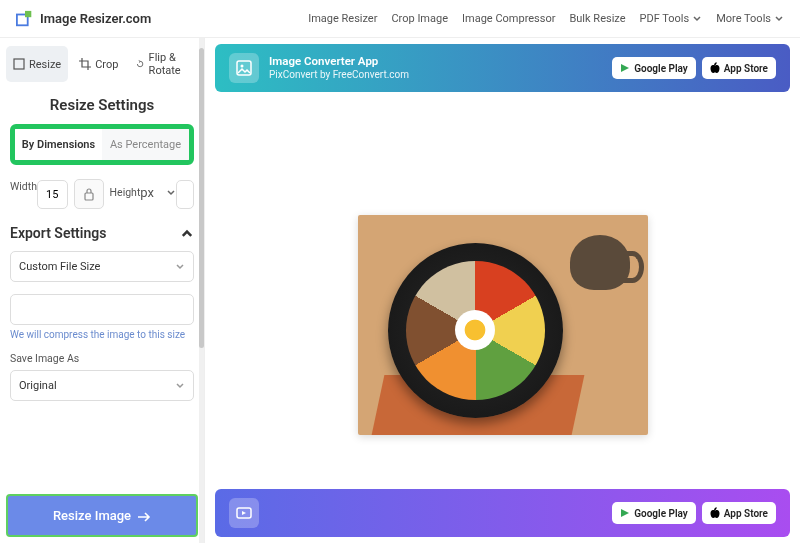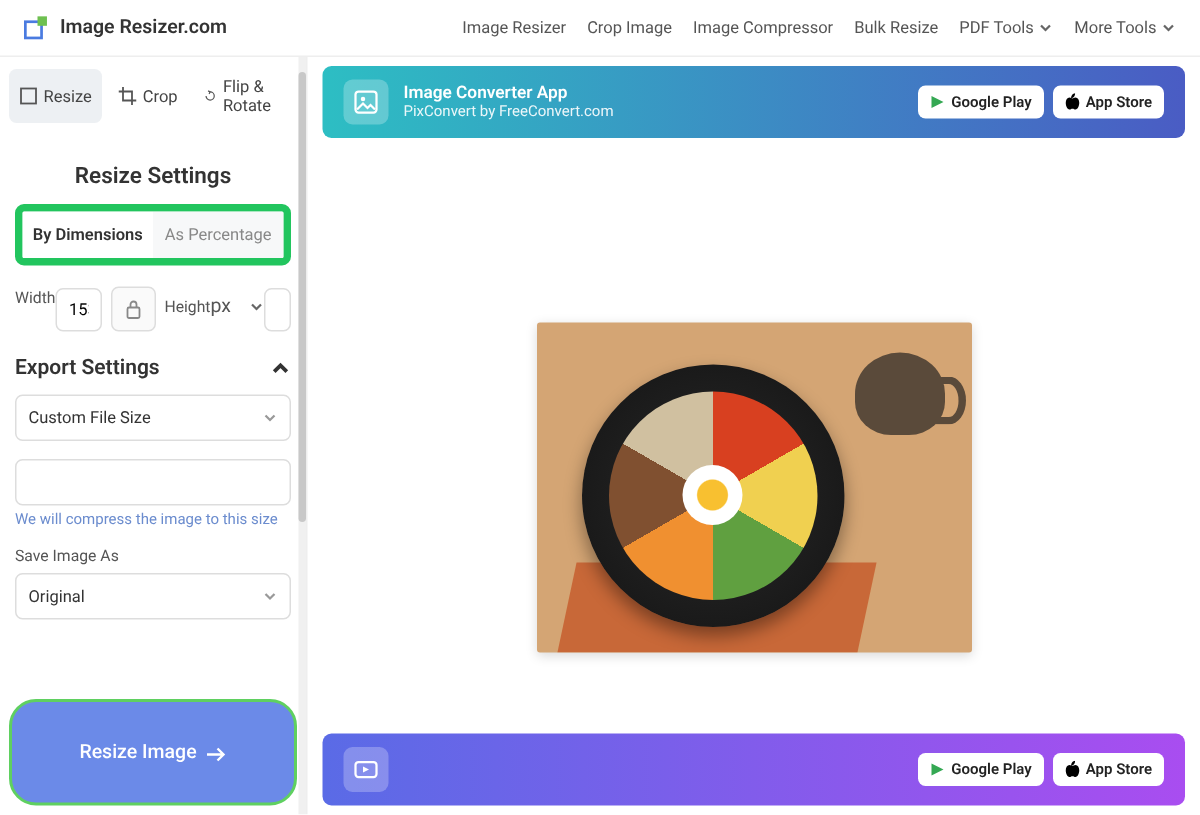--- a/index.html
+++ b/index.html
@@ -4,40 +4,40 @@
 <style>
 * { margin:0; padding:0; box-sizing:border-box; font-family:-apple-system,BlinkMacSystemFont,"Segoe UI",Roboto,sans-serif; }
 body { background:#fff; width:800px; height:543px; overflow:hidden; font-size:12px; color:#333; }
 .header { display:flex; align-items:center; justify-content:space-between; padding:8px 16px; border-bottom:1px solid #eee; height:38px; }
 .logo { display:flex; align-items:center; gap:6px; font-weight:600; font-size:13px; }
 .logo-mark { width:18px; height:18px; position:relative; }
 .nav { display:flex; gap:14px; align-items:center; font-size:11px; color:#555; }
 .nav-item { cursor:pointer; display:flex; align-items:center; gap:3px; }
 .body { display:flex; height:calc(100% - 38px); }
 .sidebar { width:205px; border-right:1px solid #eee; display:flex; flex-direction:column; position:relative; padding:8px 6px; }
-.tool-tabs { display:flex; gap:4px; margin-bottom:22px; }
+.tool-tabs { display:flex; gap:4px; margin-bottom:10px; }
 .tool-tab { display:flex; align-items:center; gap:4px; padding:5px 7px; border-radius:5px; font-size:11px; cursor:pointer; color:#444; }
 .tool-tab.active { background:#edf0f3; }
 .section-title { font-weight:600; font-size:15px; margin:4px 4px 10px;text-align:center; }
 .mode-toggle { display:flex; border:5px solid #22c55e; border-radius:6px; overflow:hidden; margin:0 4px 14px; }
 .mode-btn { flex:1; padding:9px 4px; font-size:11px; text-align:center; cursor:pointer; background:#f7f8f9; color:#888; }
 .mode-btn.active { background:#fff; color:#333; font-weight:600; }
 .dim-row { display:flex; align-items:flex-end; gap:6px; margin:0 4px 16px; }
 .dim-col { display:flex; flex:1; }
 .dim-label { font-size:10.5px; color:#555; margin-bottom:4px; }
 .dim-input { border:1px solid #ddd; border-radius:5px; padding:7px 8px; font-size:11px; width:100%; }
 .lock-btn { width:30px; height:30px; border:1px solid #ddd; border-radius:5px; display:flex; align-items:center; justify-content:center; cursor:pointer; background:#fafafa; }
 .unit { display:flex; align-items:center; gap:12px; font-size:13px; color:#555; margin-bottom:4px; cursor:pointer; }
 .export-head { display:flex; justify-content:space-between; align-items:center; margin:0 4px 10px; cursor:pointer; }
 .export-head span:first-child { font-weight:600; font-size:14px; }
 .field-label { font-size:10.5px; color:#555; margin:0 4px 5px; }
 .select { border:1px solid #ddd; border-radius:5px; padding:8px 8px; font-size:11px; margin:0 4px 12px; display:flex; justify-content:space-between; align-items:center; cursor:pointer; background:#fff; }
 .text-input { border:1px solid #ddd; border-radius:5px; padding:8px; font-size:11px; margin:0 4px 4px; width:calc(100% - 8px); }
 .hint { font-size:10px; color:#6b8cce; margin:0 4px 12px; }
-.primary-btn { position:absolute; bottom:6px; left:6px; right:6px; background:#6b8ae8; color:#fff; border:2px solid #5fd060; border-radius:18px; padding:26px; font-size:13px; font-weight:500; display:flex; align-items:flex-end; justify-content:center; gap:6px; cursor:pointer; }
+.primary-btn { position:absolute; bottom:6px; left:6px; right:6px; background:#6b8ae8; color:#fff; border:2px solid #5fd060; border-radius:4px; padding:12px; font-size:13px; font-weight:500; display:flex; align-items:flex-end; justify-content:center; gap:6px; cursor:pointer; }
 .main { flex:1; padding:6px 10px; display:flex; flex-direction:column; position:relative;gap:20px; }
 .ad { border-radius:6px; padding:10px 14px; display:flex; align-items:center; justify-content:space-between; color:#fff; height:48px; }
 .ad-top { background:linear-gradient(90deg,#2dbec3,#4a5cc4); }
 .ad-bot { background:linear-gradient(90deg,#5a6be6,#a94df0); position:absolute; left:10px; right:10px; bottom:6px; }
 .ad-left { display:flex; align-items:center; gap:10px; }
 .ad-icon { width:30px; height:30px; background:rgba(255,255,255,0.25); border-radius:6px; display:flex; align-items:center; justify-content:center; }
 .ad-text { display:flex; flex-direction:column; line-height:1.2; }
 .ad-title { font-weight:600; font-size:11.5px; }
 .ad-sub { font-size:10px; opacity:0.9; }
 .store-btns { display:flex; gap:6px; }

